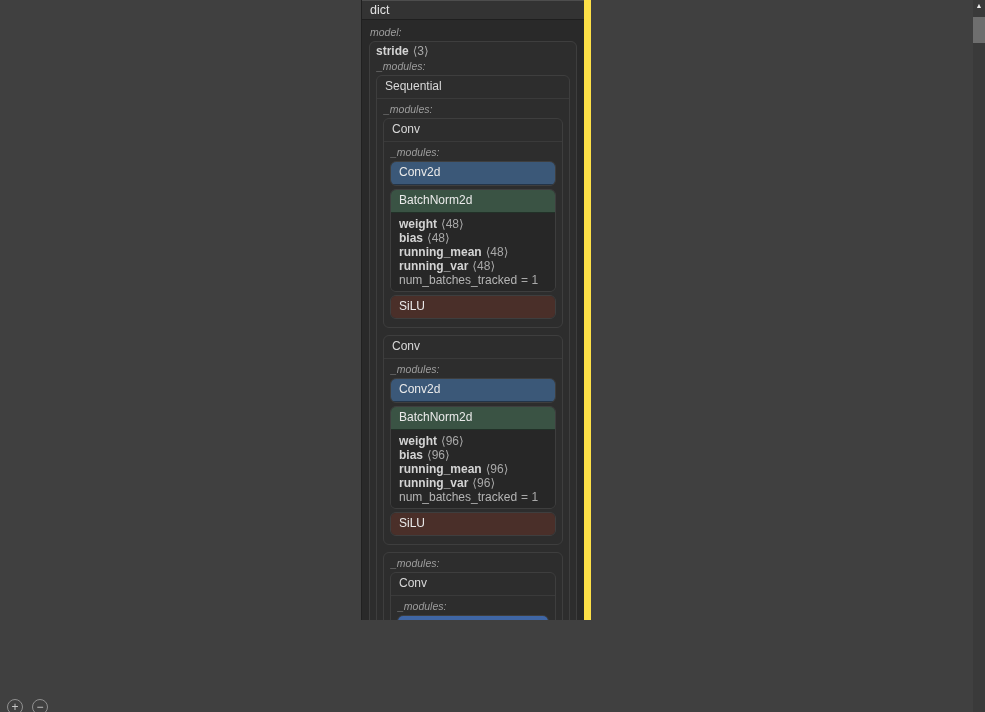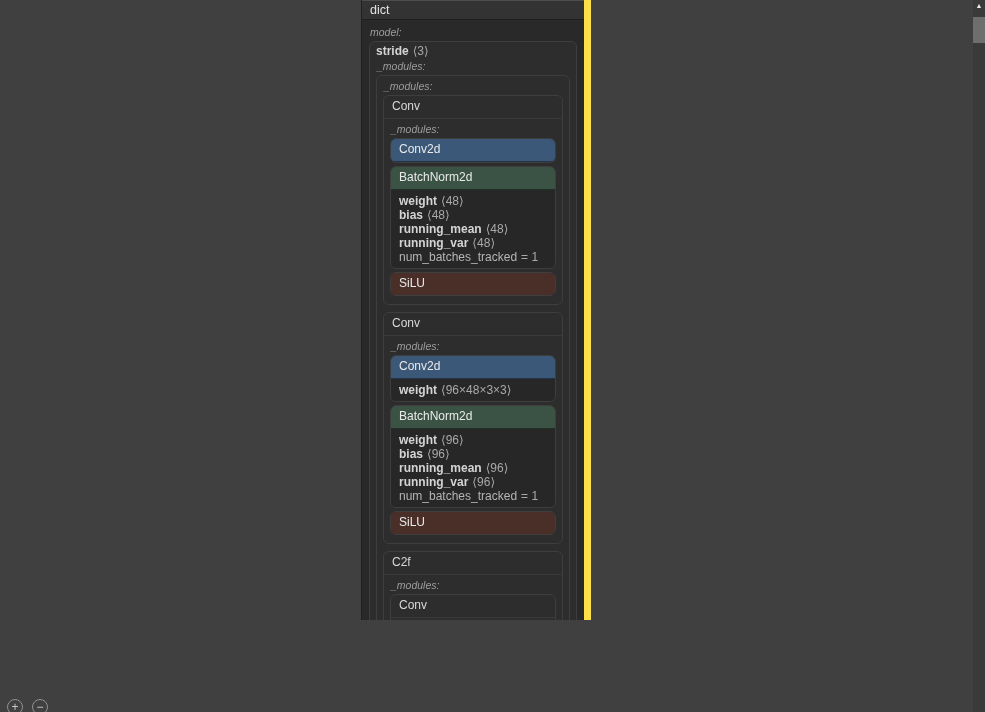--- a/index.html
+++ b/index.html
@@ -77,20 +77,21 @@
     <span>dict</span>
   </div>
   <div class="panel-body">
     <div class="field-label">model:</div>
     <div id="tree-root">
         <div class="node has-body container">
           <div class="node-body">
             <div class="attr-row"><span class="attr-name">stride</span><span class="attr-value">⟨3⟩</span></div>
             <div class="field-label">_modules:</div>
             <div class="node has-body container">
+              <div class="node-header hdr-plain">Sequential</div>
               <div class="node-body">
                 <div class="field-label">_modules:</div>
                 <div class="node has-body container">
                   <div class="node-header hdr-plain">Conv</div>
                   <div class="node-body">
                     <div class="field-label">_modules:</div>
                     <div class="node has-body">
                       <div class="node-header hdr-conv" style="background: rgb(59, 88, 120);">Conv2d</div>
                     </div>
                     <div class="node has-body">
@@ -107,41 +108,37 @@
                       <div class="node-header hdr-act" style="background: rgb(74, 47, 41);">SiLU</div>
                     </div>
                   </div>
                 </div>
                 <div class="node has-body container">
                   <div class="node-header hdr-plain">Conv</div>
                   <div class="node-body">
                     <div class="field-label">_modules:</div>
                     <div class="node has-body">
                       <div class="node-header hdr-conv" style="background: rgb(59, 88, 120);">Conv2d</div>
-                      <div class="node-body attrs-only">
-                        <div class="attr-row"><span class="attr-name">weight</span><span class="attr-value">⟨96×48×3×3⟩</span></div>
-                      </div>
                     </div>
                     <div class="node has-body">
                       <div class="node-header hdr-norm" style="background: rgb(58, 83, 68);">BatchNorm2d</div>
                       <div class="node-body attrs-only">
                         <div class="attr-row"><span class="attr-name">weight</span><span class="attr-value">⟨96⟩</span></div>
                         <div class="attr-row"><span class="attr-name">bias</span><span class="attr-value">⟨96⟩</span></div>
                         <div class="attr-row"><span class="attr-name">running_mean</span><span class="attr-value">⟨96⟩</span></div>
                         <div class="attr-row"><span class="attr-name">running_var</span><span class="attr-value">⟨96⟩</span></div>
                         <div class="attr-row"><span class="attr-name plainname">num_batches_tracked</span><span class="attr-value">= 1</span></div>
                       </div>
                     </div>
                     <div class="node">
                       <div class="node-header hdr-act" style="background: rgb(74, 47, 41);">SiLU</div>
                     </div>
                   </div>
                 </div>
                 <div class="node has-body container">
-                  <div class="node-header hdr-plain">C2f</div>
                   <div class="node-body">
                     <div class="field-label">_modules:</div>
                     <div class="node has-body container">
                       <div class="node-header hdr-plain">Conv</div>
                       <div class="node-body">
                         <div class="field-label">_modules:</div>
                         <div class="node has-body">
                           <div class="node-header hdr-conv" style="background: rgb(63, 102, 165);">Conv2d</div>
                         </div>
                       </div>

